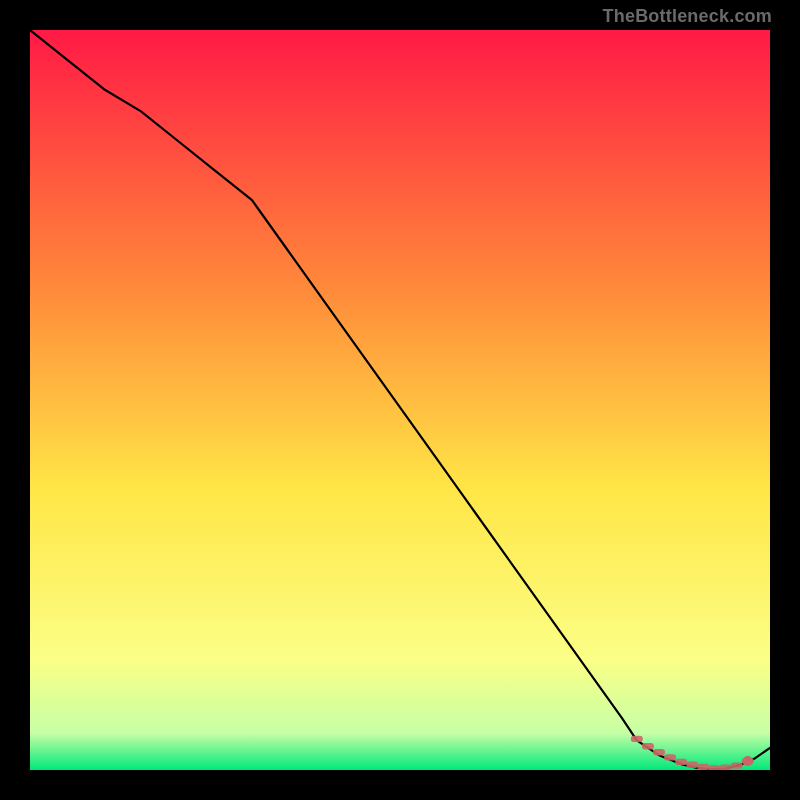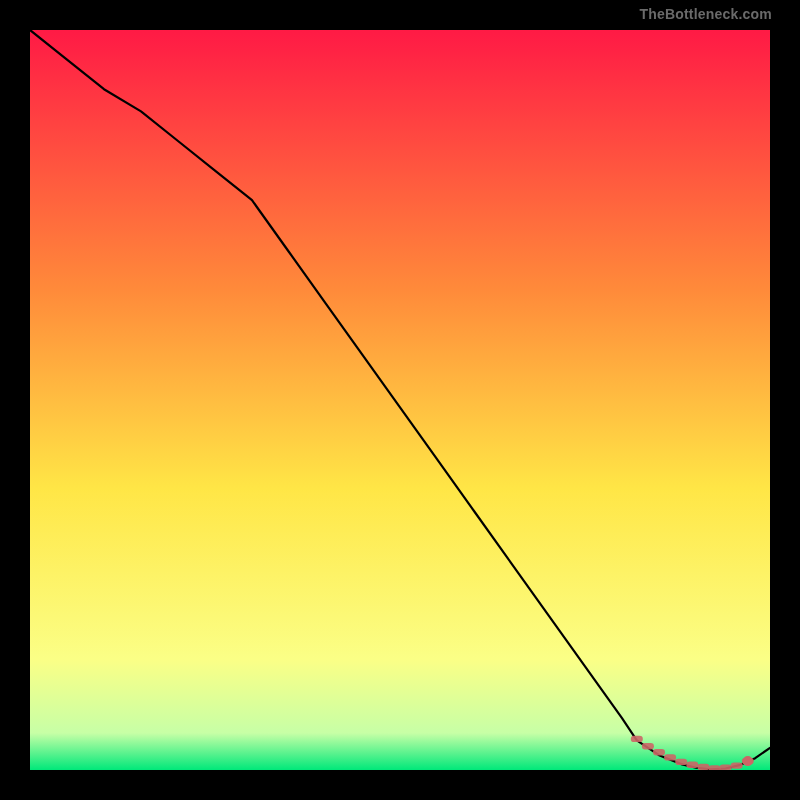--- a/index.html
+++ b/index.html
@@ -21,21 +21,21 @@
     left: 30px;
     top: 30px;
     width: 740px;
     height: 740px;
   }
   .watermark {
     position: absolute;
     top: 6px;
     right: 28px;
     font-family: Arial, Helvetica, sans-serif;
-    font-size: 14px;
+    font-size: 18px;
     font-weight: 600;
     color: #6a6a6a;
     letter-spacing: 0.2px;
     user-select: none;
   }
   svg { display: block; }
 </style>
 </head>
 <body>
 

